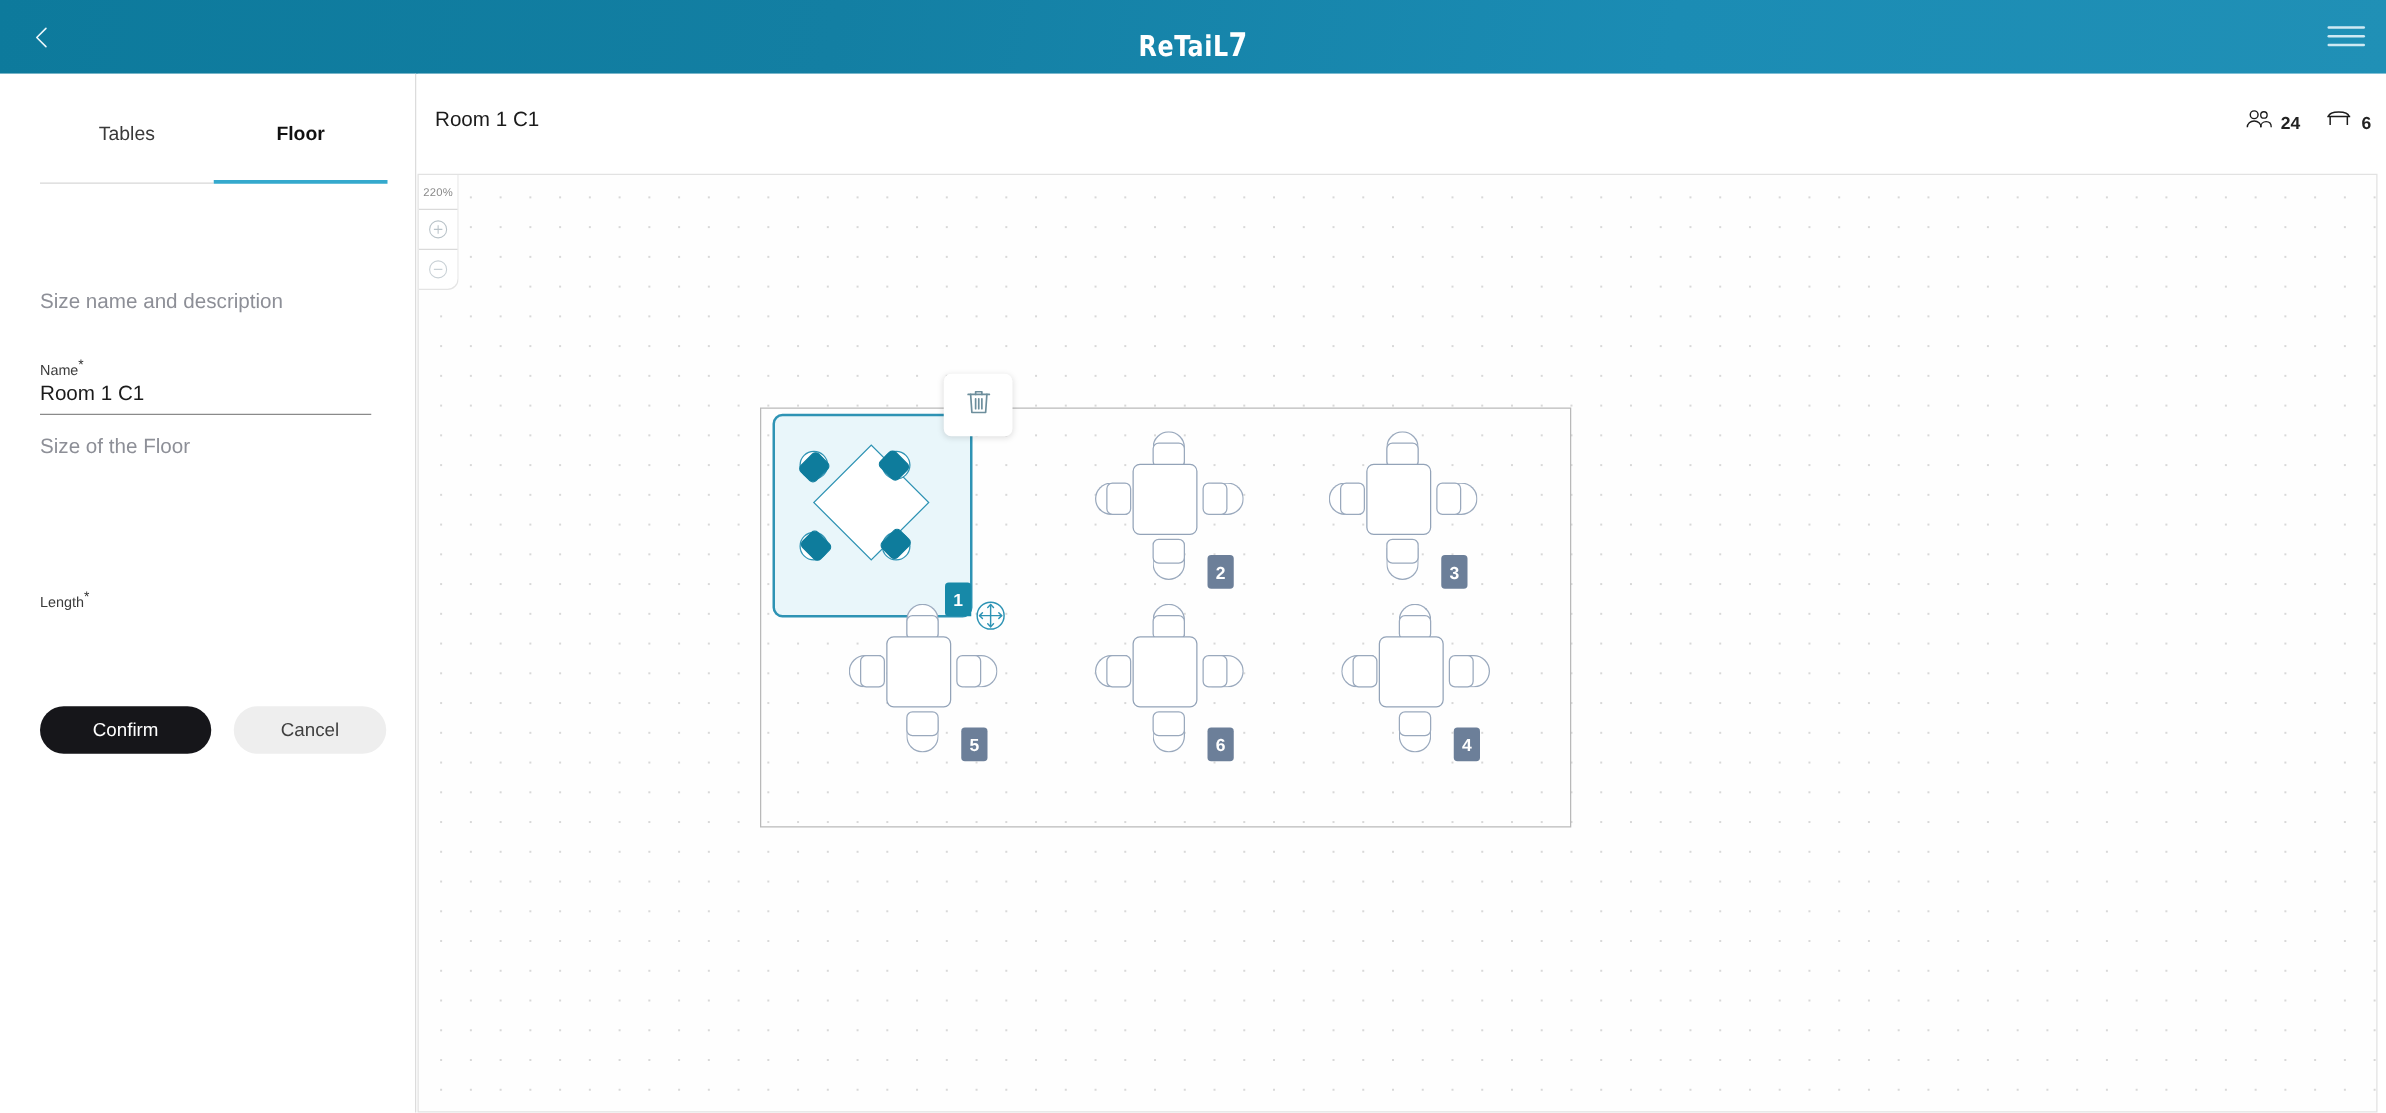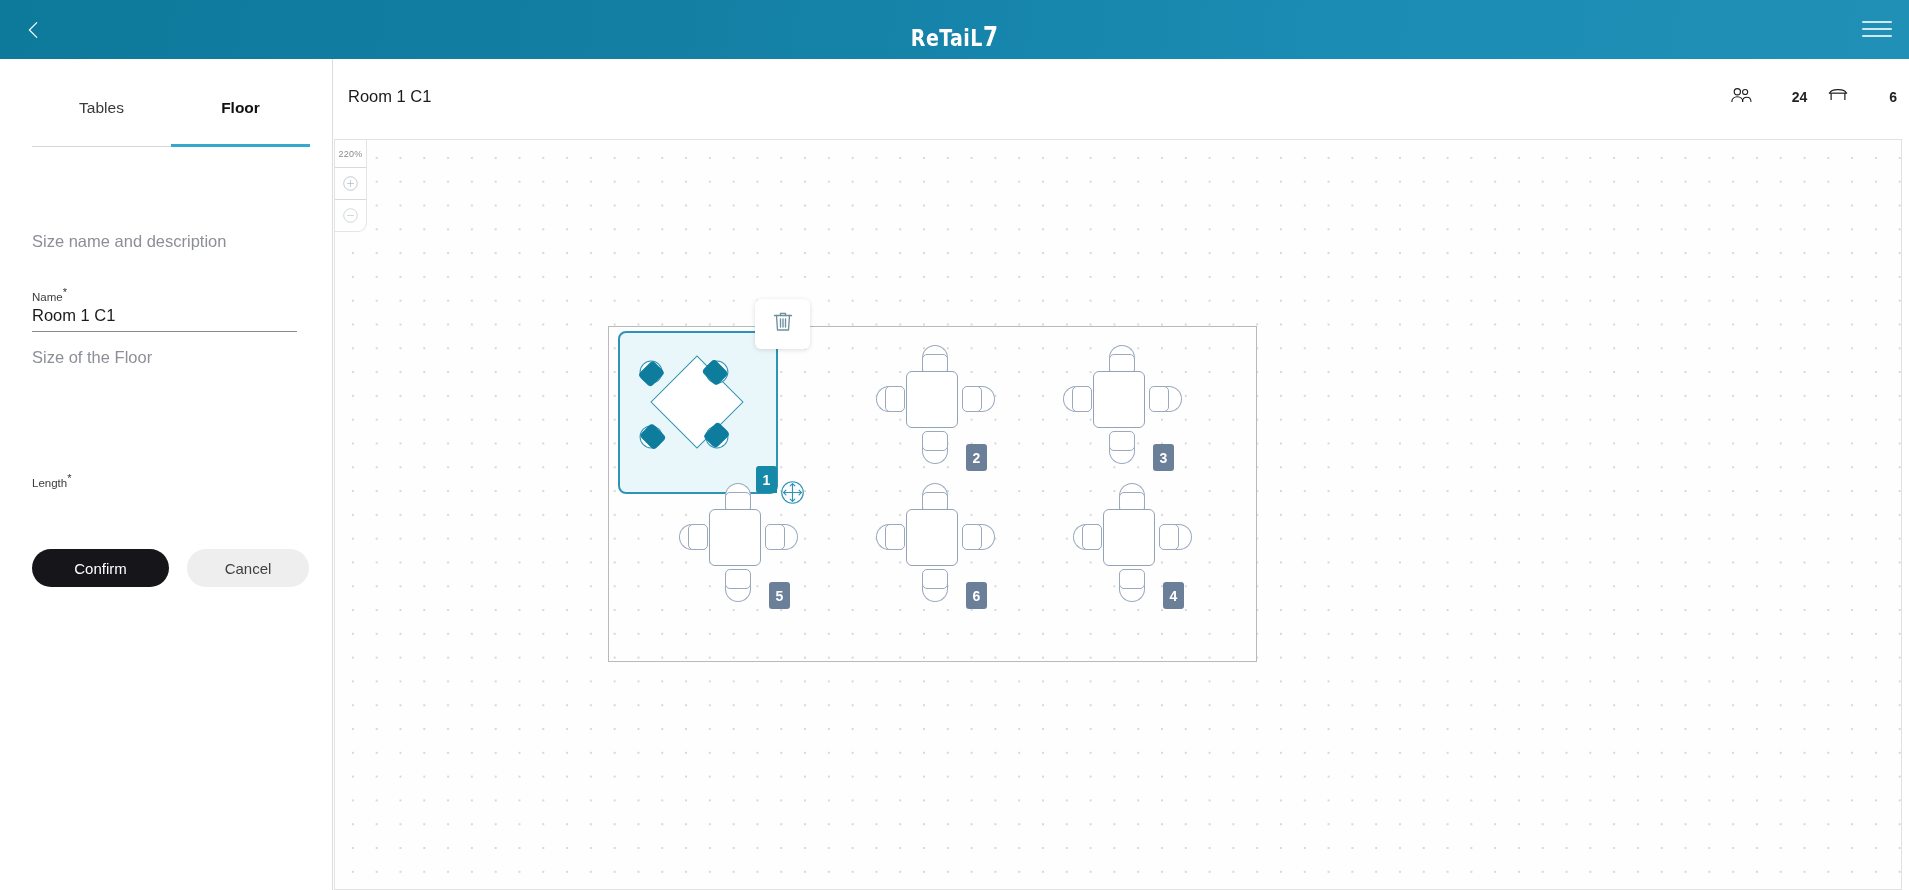--- a/index.html
+++ b/index.html
@@ -98,21 +98,21 @@
     font-family: inherit;
     font-size: 16.5px; color: #1b1b1b;
     padding: 0 0 6px 0; background: transparent;
   }
   .field-input.right { text-align: right; }
 
   .btn-row { position: absolute; left: 32px; top: 490px; display: flex; gap: 18px; }
   .btn {
     border: none; outline: none; cursor: pointer;
     border-radius: 22px; height: 38px;
-    font-family: inherit; font-size: 15px;
+    font-family: inherit; font-size: 15px; margin-top: 16px;
   }
   .btn-confirm { background: #16161a; color: #fff; width: 137px; }
   .btn-cancel  { background: #eeeeee; color: #3f3f3f; width: 122px; }
 
   
   .main {
     position: absolute; top: 59px; left: 334px;
     width: 1575px; height: 831px;
     background: #fff;
   }
@@ -121,21 +121,21 @@
   }
   .room-title {
     position: absolute; left: 14px; top: 28px;
     font-size: 16.5px; color: #1b1b1b;
   }
   .counters {
     position: absolute; right: 12px; top: 28px;
     display: flex; align-items: center; gap: 20px;
   }
   .counter { display: flex; align-items: center; gap: 7px; }
-  .counter .num { font-size: 14px; font-weight: 700; color: #222; margin-left: 33px; }
+  .counter .num { font-size: 14px; font-weight: 700; color: #222; }
 
   
   .canvas-wrap {
     position: absolute; top: 80px; left: 0;
     width: 1568px; height: 751px;
     border: 1px solid #e2e2e2;
     background-color: #fefefe;
     background-image: radial-gradient(#d8d8d8 1px, transparent 1.1px);
     background-size: 23.8px 23.8px;
     background-position: 6px 6px;

